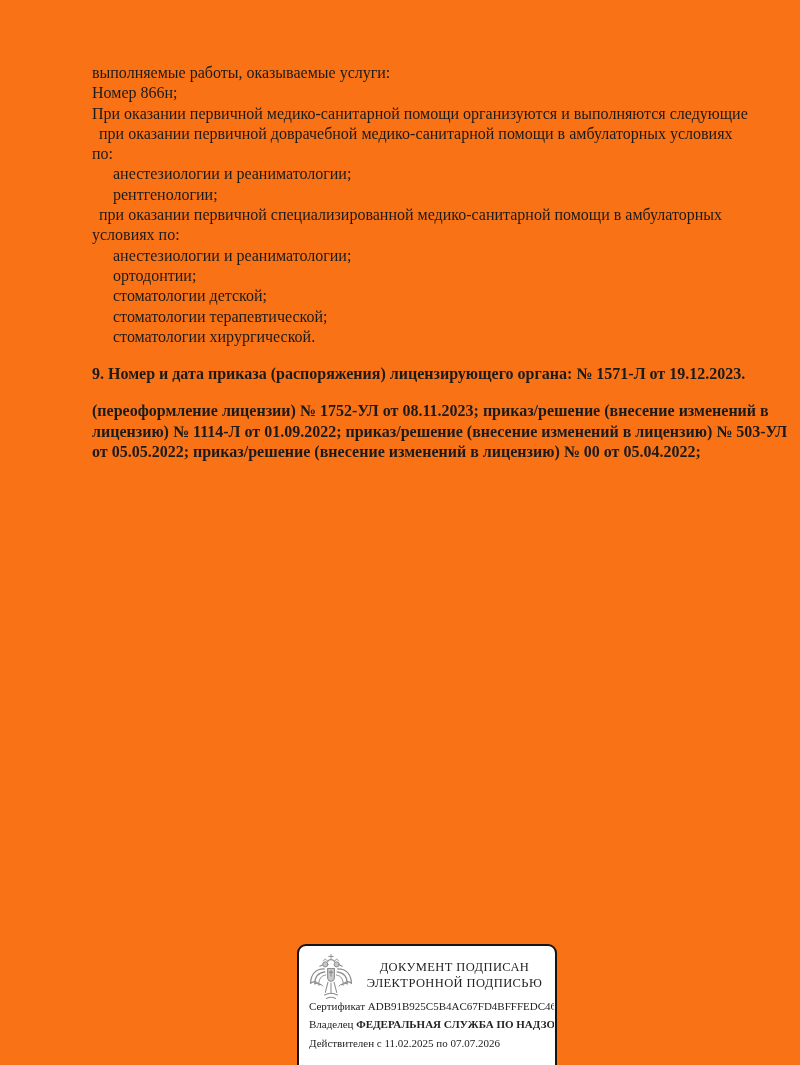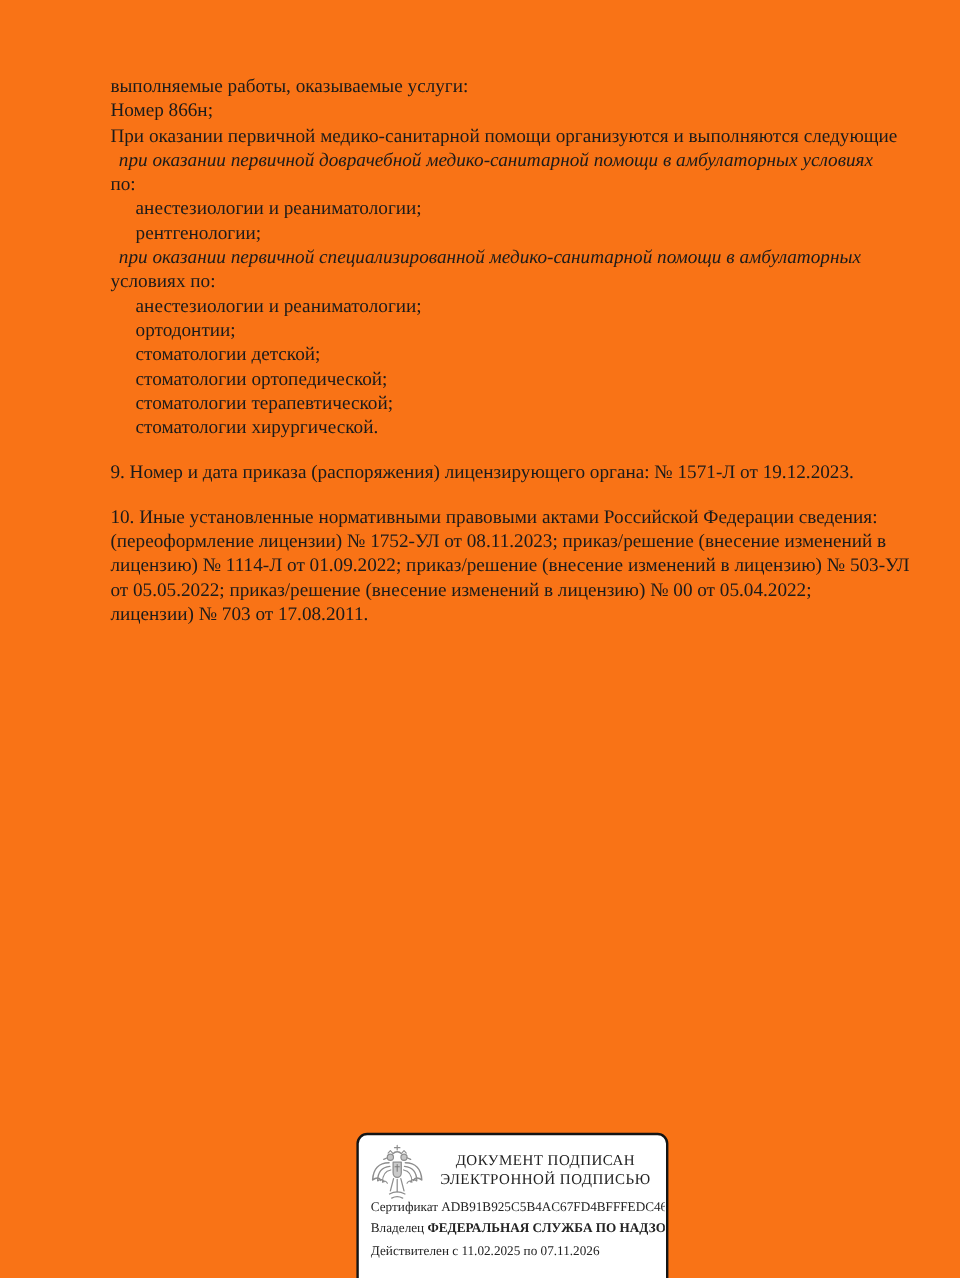--- a/index.html
+++ b/index.html
@@ -16,23 +16,23 @@
     background: #f97316;
   }
   .textblock {
     position: absolute;
     left: 92px; top: 63px; width: 672px;
     font-size: 16px;
     line-height: 20.3px;
     color: #1b1b1b;
   }
   .ln { white-space: pre; }
-  .ind1 { padding-left: 7px; font-style: italic; }
+  .ind1 { padding-left: 7px; }
   .ind2 { padding-left: 21px; }
-  .para { margin-top: 17px; }
+  .para { margin-top: 17px; font-weight: bold; }
   .para-note { margin-top: 18px; }
 
   
   .stamp {
     position: absolute;
     left: 297px; top: 944px;
     width: 260px; height: 135px;
     border: 2.5px solid #141414;
     border-radius: 9px;
     background: #ffffff;
@@ -80,35 +80,32 @@
       <div class="ln">При оказании первичной медико-санитарной помощи организуются и выполняются следующие</div>
       <div class="ln ind1">при оказании первичной доврачебной медико-санитарной помощи в амбулаторных условиях</div>
       <div class="ln">по:</div>
       <div class="ln ind2">анестезиологии и реаниматологии;</div>
       <div class="ln ind2">рентгенологии;</div>
       <div class="ln ind1">при оказании первичной специализированной медико-санитарной помощи в амбулаторных</div>
       <div class="ln">условиях по:</div>
       <div class="ln ind2">анестезиологии и реаниматологии;</div>
       <div class="ln ind2">ортодонтии;</div>
       <div class="ln ind2">стоматологии детской;</div>
-      <div class="ln ind2">стоматологии ортопедической;</div>
       <div class="ln ind2">стоматологии терапевтической;</div>
       <div class="ln ind2">стоматологии хирургической.</div>
     </div>
 
     <div class="para">
       <div class="ln">9. Номер и дата приказа (распоряжения) лицензирующего органа: № 1571-Л от 19.12.2023.</div>
     </div>
 
     <div class="para">
-      <div class="ln">10. Иные установленные нормативными правовыми актами Российской Федерации сведения:</div>
       <div class="ln">(переоформление лицензии) № 1752-УЛ от 08.11.2023; приказ/решение (внесение изменений в</div>
       <div class="ln">лицензию) № 1114-Л от 01.09.2022; приказ/решение (внесение изменений в лицензию) № 503-УЛ</div>
       <div class="ln">от 05.05.2022; приказ/решение (внесение изменений в лицензию) № 00 от 05.04.2022;</div>
-      <div class="ln">лицензии) № 703 от 17.08.2011.</div>
     </div>
 
 
   </div>
 
   <div class="stamp">
     <div class="stamp-head">
       <svg class="emblem" viewBox="0 0 60 66" xmlns="http://www.w3.org/2000/svg" aria-hidden="true">
         <g stroke="#8e8e8e" fill="none" stroke-width="1.6" stroke-linecap="round" stroke-linejoin="round">
 
@@ -143,18 +140,18 @@
     <div class="stamp-info">
       <div class="row">
         <span>Сертификат</span>
         <span>ADB91B925C5B4AC67FD4BFFFEDC463AE</span>
       </div>
       <div class="row">
         <span>Владелец</span>
         <span class="owner-value">ФЕДЕРАЛЬНАЯ СЛУЖБА ПО НАДЗОРУ В СФ</span>
       </div>
       <div class="row">
-        <span>Действителен с 11.02.2025 по 07.11.2026</span>
+        <span>Действителен с 11.02.2025 по 07.07.2026</span>
       </div>
     </div>
   </div>
 
 </div>
 
 </body></html>

